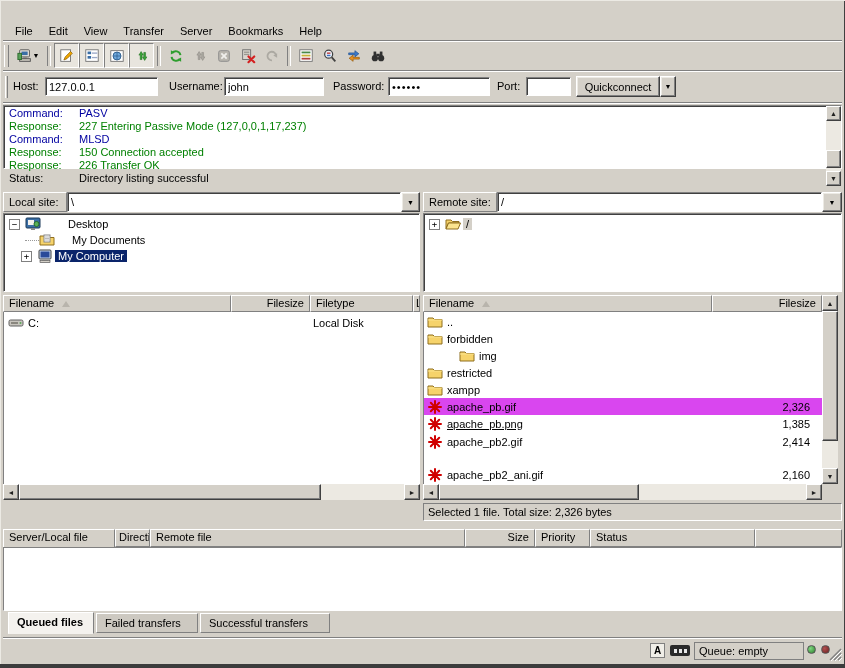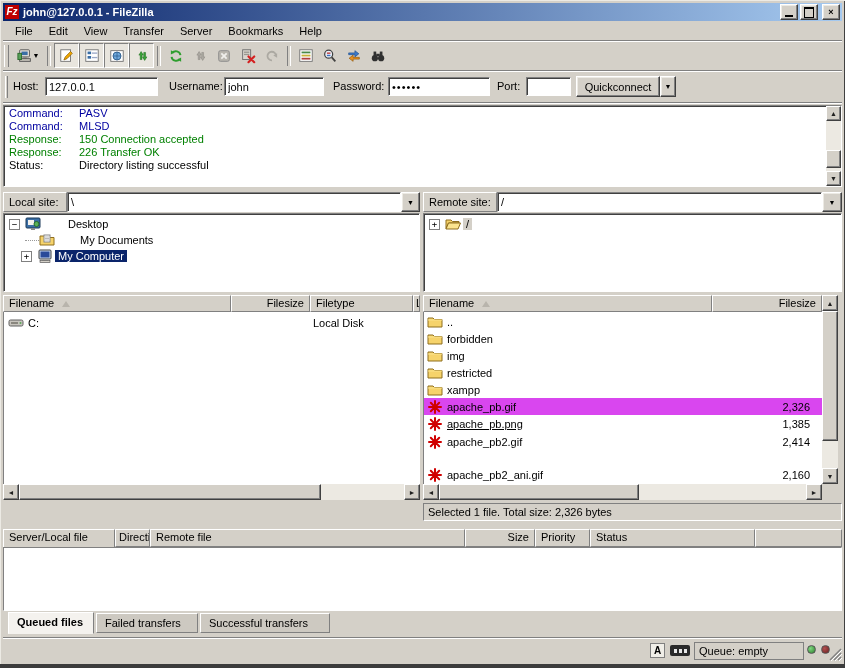--- a/index.html
+++ b/index.html
@@ -56,33 +56,20 @@
   .led{width:9px;height:9px;border-radius:50%;border:1px solid #555;}
   .badge{background:#2A2A2A;border-radius:2px;display:flex;align-items:center;justify-content:center;gap:2px;}
   .badge i{display:block;width:3px;height:4px;background:#E8E8E8;}
   svg{display:block;}
 </style>
 </head>
 <body>
 
 <div class="win">
 
-  <div class="abs titlebar">
-    <div class="fzlogo">Fz</div>
-    <div class="title-text">john@127.0.0.1 - FileZilla</div>
-    <div class="wbtn raised">
-        <span style="width:8px;border-bottom:2px solid #000;margin-top:7px;"></span>
-      </div>
-    <div class="wbtn raised">
-        <span style="width:8px;height:8px;border:1px solid #000;border-top-width:2px;"></span>
-      </div>
-    <div class="wbtn raised" style="margin-left:4px;">
-        <span>×</span>
-      </div>
-  </div>
 
   <div class="abs menubar">
     <span class="menu-item">File</span>
     <span class="menu-item">Edit</span>
     <span class="menu-item">View</span>
     <span class="menu-item">Transfer</span>
     <span class="menu-item">Server</span>
     <span class="menu-item">Bookmarks</span>
     <span class="menu-item">Help</span>
   </div>
@@ -211,23 +198,24 @@
     <input class="abs fld" style="left: 523px; top: 4px; width: 45px; height: 19px;" value="">
     <div class="abs raised" style="left:573px;top:3px;width:84px;height:21px;display:flex;align-items:center;justify-content:center;">
       <span>Quickconnect</span>
     </div>
     <div class="abs raised" style="left:657px;top:3px;width:16px;height:21px;display:flex;align-items:center;justify-content:center;">
       <span class="ddarrow">▼</span>
     </div>
   </div>
   <div class="abs hgroove" style="top:102px;"></div>
 
-  <div class="abs white-box" style="left:3px;top:105px;width:839px;height:82px;">
+  <div class="abs white-box" style="left:3px;top:105px;width:839px;height:64px;">
     <div style="padding-top:1px;">
       <div class="log-row"><span class="log-label log-command">Command:</span><span class="log-command">PASV</span></div>
+      <div class="log-row"><span class="log-label log-response">Response:</span><span class="log-response">227 Entering Passive Mode (127,0,0,1,17,237)</span></div>
       <div class="log-row"><span class="log-label log-command">Command:</span><span class="log-command">MLSD</span></div>
       <div class="log-row"><span class="log-label log-response">Response:</span><span class="log-response">150 Connection accepted</span></div>
       <div class="log-row"><span class="log-label log-response">Response:</span><span class="log-response">226 Transfer OK</span></div>
       <div class="log-row"><span class="log-label log-status">Status:</span><span class="log-status">Directory listing successful</span></div>
     </div>
   </div>
   <div class="abs strack" style="left:826px;top:106px;width:15px;height:80px;">
     <div class="abs sbtn" style="left:0;top:0;width:15px;height:15px;">
         <span>▲</span>
       </div>
@@ -260,21 +248,21 @@
       </svg>
       <span style="margin-left:3px;padding-left:24px;">Desktop</span>
     </div>
     <div class="trow" style="left:5px;top:18px;">
       <span style="width:14px;border-top:1px dotted #999;margin-left:16px;"></span>
       <svg class="ic" viewBox="0 0 16 16">
         <path d="M1 4 h5 l1.5 1.5 H15 V13 H1 z" fill="#F6D36B" stroke="#8F6E1E"></path>
         <rect x="5" y="3" width="6" height="7" fill="#fff" stroke="#888"></rect>
         <path d="M6 5 h4 M6 6.5 h4 M6 8 h4" stroke="#9A9A9A" stroke-width="0.7"></path>
       </svg>
-      <span style="margin-left:13px;padding-left:12px;">My Documents</span>
+      <span style="margin-left:5px;padding-left:12px;">My Documents</span>
     </div>
     <div class="trow" style="left:5px;top:34px;">
       <span style="width:12px;"></span>
       <span class="expander">+</span>
       <svg class="ic" style="margin-left:5px;" viewBox="0 0 16 16">
         <rect x="2" y="2" width="12" height="9" rx="1" fill="#C8D8F0" stroke="#404040"></rect>
         <rect x="3.5" y="3.5" width="9" height="6" fill="#2A4A9A"></rect>
         <rect x="5" y="11" width="6" height="1.5" fill="#A0A0A0"></rect>
         <rect x="3" y="12.5" width="10" height="2" fill="#D4D0C8" stroke="#404040" stroke-width="0.6"></rect>
       </svg>
@@ -325,21 +313,21 @@
         </svg>
       <span class="nm">..</span>
     </div>
     <div class="lrow" style="top:18px;">
       <svg class="ic" style="margin-left:3px;" viewBox="0 0 16 16">
           <path d="M1 4h5l1.5 1.5H15V13H1z" fill="#F6D36B" stroke="#8F6E1E"></path>
           <path d="M1 6h14" stroke="#FBE48E"></path>
         </svg>
       <span class="nm">forbidden</span>
     </div>
-    <div class="lrow" style="top:35px;">
+    <div class="lrow" style="top:35px;padding-left:32px;">
       <svg class="ic" style="margin-left:3px;" viewBox="0 0 16 16">
           <path d="M1 4h5l1.5 1.5H15V13H1z" fill="#F6D36B" stroke="#8F6E1E"></path>
           <path d="M1 6h14" stroke="#FBE48E"></path>
         </svg>
       <span class="nm">img</span>
     </div>
     <div class="lrow" style="top:52px;">
       <svg class="ic" style="margin-left:3px;" viewBox="0 0 16 16">
           <path d="M1 4h5l1.5 1.5H15V13H1z" fill="#F6D36B" stroke="#8F6E1E"></path>
           <path d="M1 6h14" stroke="#FBE48E"></path>

